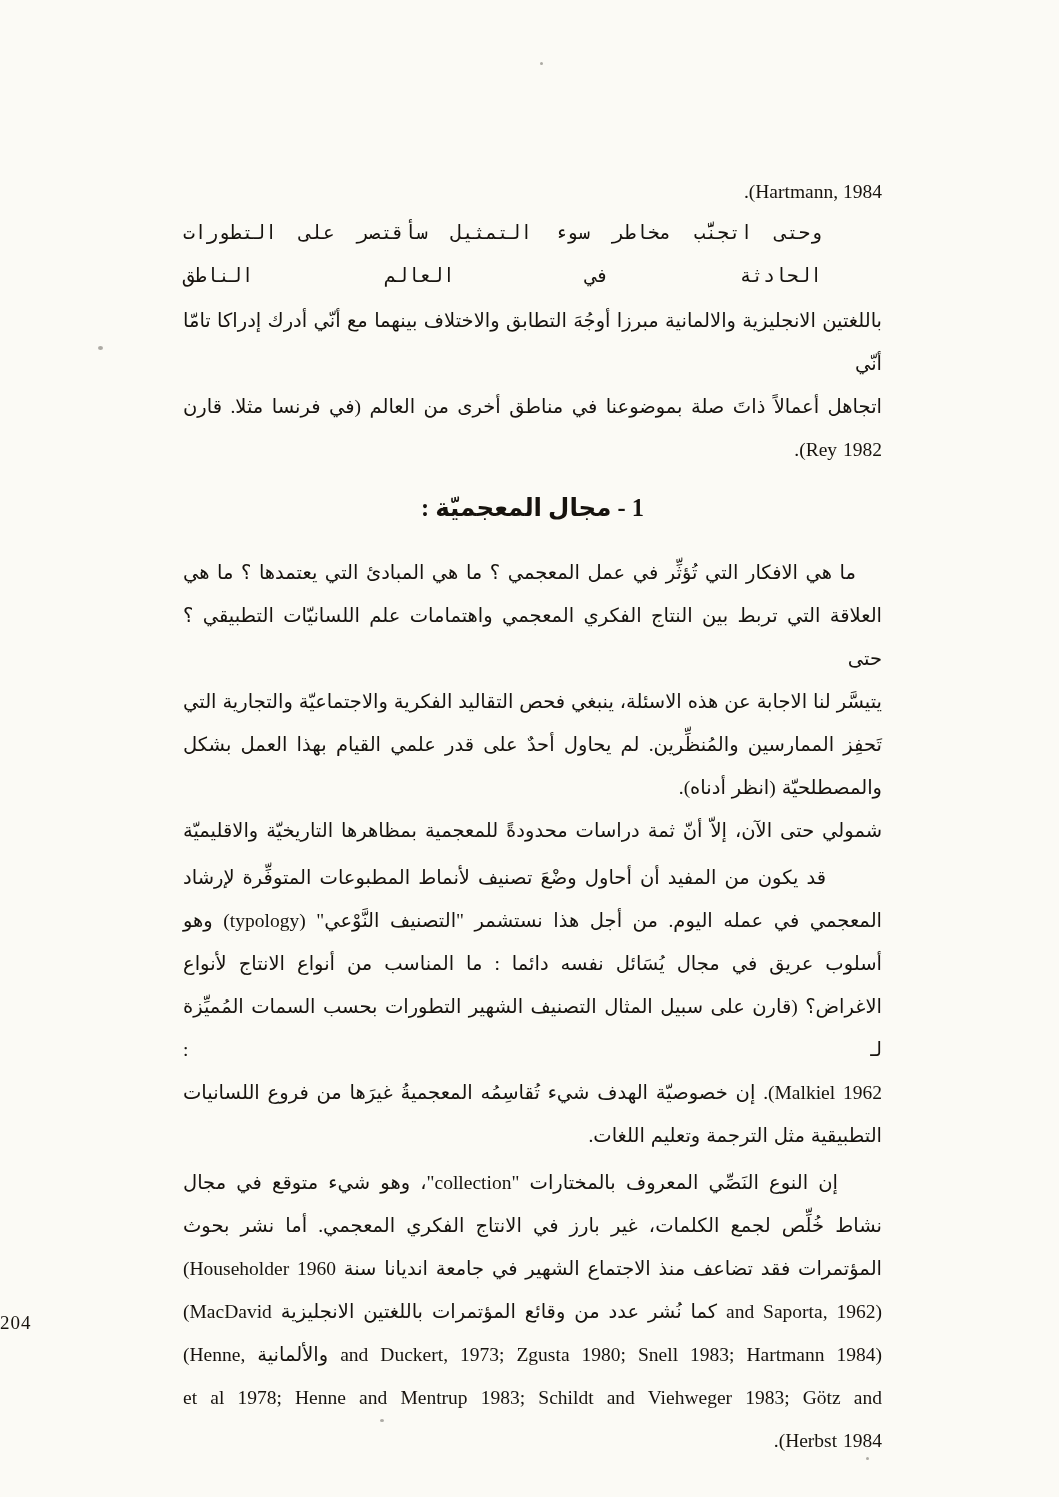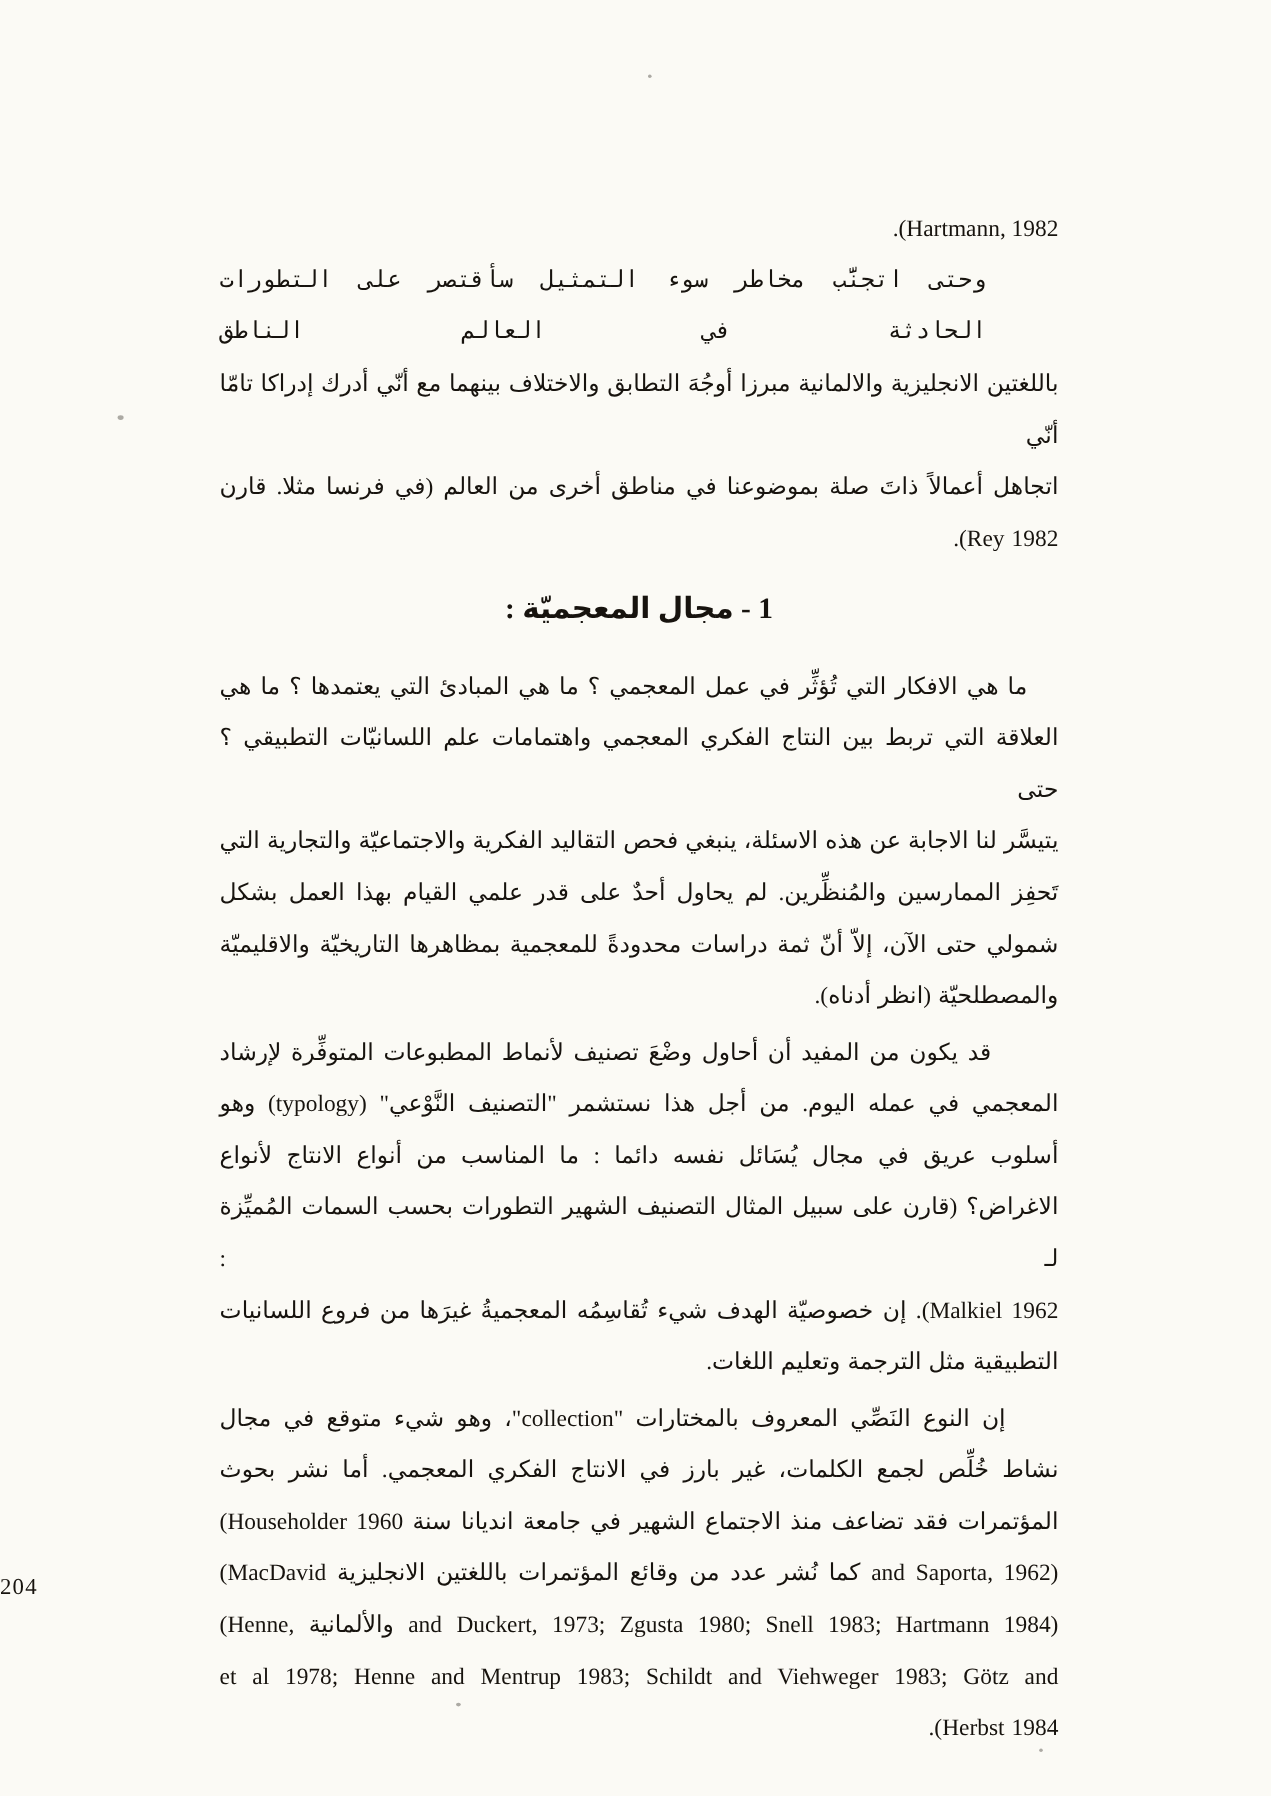--- a/index.html
+++ b/index.html
@@ -55,38 +55,38 @@
   .speck.s1 { left:98px;  top:346px;  width:5px; height:4px; }
   .speck.s2 { left:380px; top:1419px; width:4px; height:3px; }
   .speck.s3 { left:866px; top:1457px; width:3px; height:3px; }
   .speck.s4 { left:540px; top:62px;   width:3px; height:3px; }
 </style>
 </head>
 <body>
 
 <div class="text-block">
 
-  <div class="carry-line" dir="rtl">⁦(Hartmann, 1982⁩.</div>
+  <div class="carry-line" dir="rtl">⁦(Hartmann, 1984⁩.</div>
 
   <div class="paragraph">
       <div class="line" dir="rtl" style="padding-right: 60px; font-family: Liberation Mono, monospace;">وحتى اتجنَّب مخاطر سوء التمثيل سأقتصر على التطورات الحادثة في العالم الناطق</div>
       <div class="line" dir="rtl">باللغتين الانجليزية والالمانية مبرزا أوجُهَ التطابق والاختلاف بينهما مع أنّي أدرك إدراكا تامّا أنّي</div>
       <div class="line" dir="rtl">اتجاهل أعمالاً ذاتَ صلة بموضوعنا في مناطق أخرى من العالم (في فرنسا مثلا. قارن</div>
       <div class="line last" dir="rtl">⁦(Rey 1982⁩.</div>
     </div>
 
   <h2 class="heading" dir="rtl">1 - مجال المعجميّة :</h2>
 
   <div class="paragraph">
       <div class="line" dir="rtl" style="padding-right: 26px;">ما هي الافكار التي تُؤثِّر في عمل المعجمي ؟ ما هي المبادئ التي يعتمدها ؟ ما هي</div>
       <div class="line" dir="rtl">العلاقة التي تربط بين النتاج الفكري المعجمي واهتمامات علم اللسانيّات التطبيقي ؟ حتى</div>
       <div class="line" dir="rtl">يتيسَّر لنا الاجابة عن هذه الاسئلة، ينبغي فحص التقاليد الفكرية والاجتماعيّة والتجارية التي</div>
       <div class="line" dir="rtl">تَحفِز الممارسين والمُنظِّرين. لم يحاول أحدٌ على قدر علمي القيام بهذا العمل بشكل</div>
+      <div class="line last" dir="rtl">والمصطلحيّة (انظر أدناه).</div>
       <div class="line" dir="rtl">شمولي حتى الآن، إلاّ أنّ ثمة دراسات محدودةً للمعجمية بمظاهرها التاريخيّة والاقليميّة</div>
-      <div class="line last" dir="rtl">والمصطلحيّة (انظر أدناه).</div>
     </div>
 
   <div class="paragraph">
       <div class="line" dir="rtl" style="padding-right: 56px;">قد يكون من المفيد أن أحاول وضْعَ تصنيف لأنماط المطبوعات المتوفِّرة لإرشاد</div>
       <div class="line" dir="rtl">المعجمي في عمله اليوم. من أجل هذا نستشمر "التصنيف النَّوْعي" ⁦(typology)⁩ وهو</div>
       <div class="line" dir="rtl">أسلوب عريق في مجال يُسَائل نفسه دائما : ما المناسب من أنواع الانتاج لأنواع</div>
       <div class="line" dir="rtl">الاغراض؟ (قارن على سبيل المثال التصنيف الشهير التطورات بحسب السمات المُميِّزة لـ :</div>
       <div class="line" dir="rtl">⁦(Malkiel 1962⁩. إن خصوصيّة الهدف شيء تُقاسِمُه المعجميةُ غيرَها من فروع اللسانيات</div>
       <div class="line last" dir="rtl">التطبيقية مثل الترجمة وتعليم اللغات.</div>
     </div>

